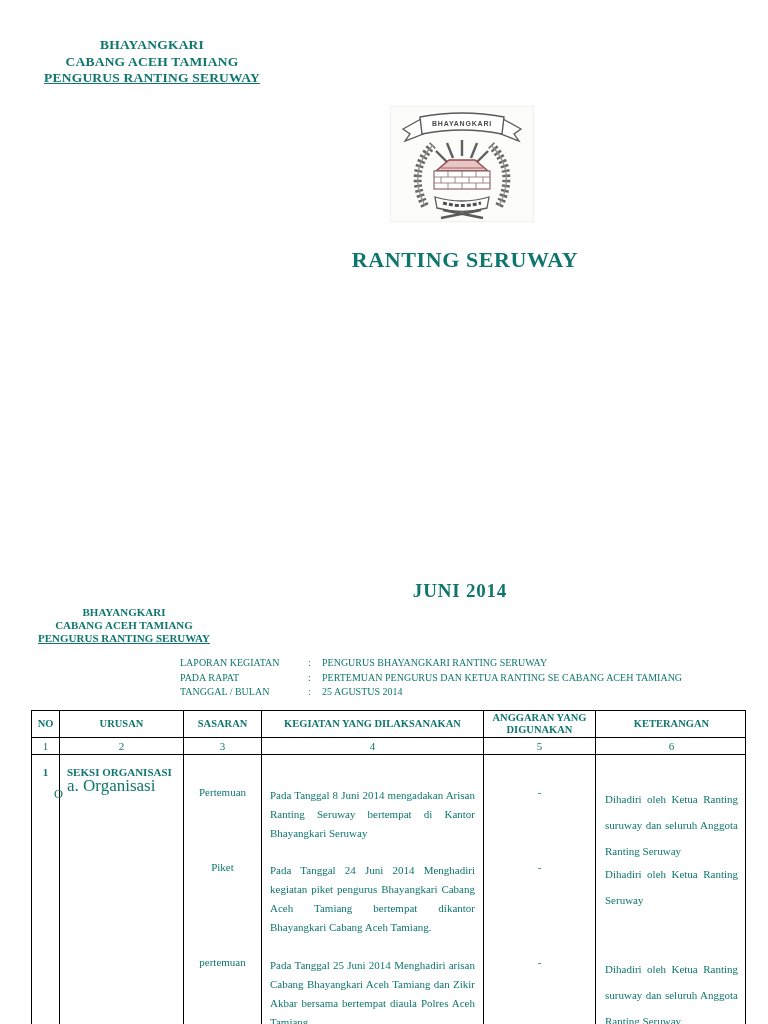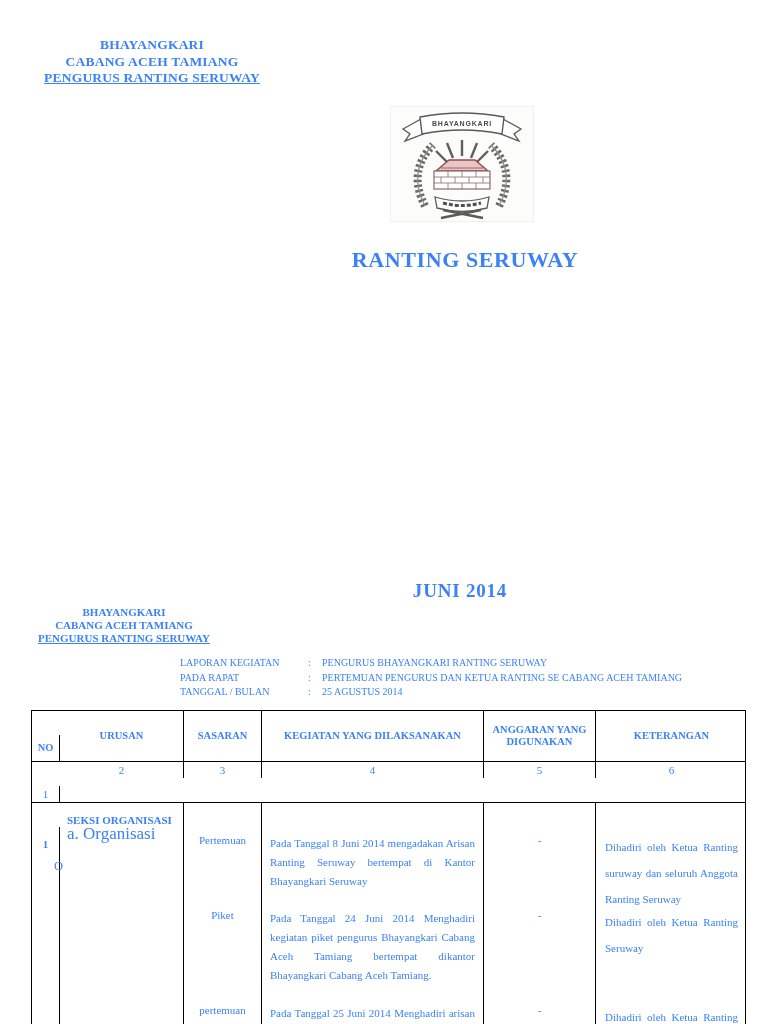--- a/index.html
+++ b/index.html
@@ -2,21 +2,21 @@
 <html><head>
 <meta charset="utf-8">
 <style>
   html,body{margin:0;padding:0;background:#ffffff;}
   .page{
     position:relative;
     width:768px;height:1024px;
     background:#ffffff;
     overflow:hidden;
     font-family:"Liberation Serif", serif;
-    color:#3b82f6;
+    color:#0f766e;
   }
   
   .org-top{
     position:absolute;left:30px;top:37px;width:244px;
     text-align:center;font-weight:bold;font-size:13.5px;line-height:16.5px;
     letter-spacing:0.2px;
   }
   .org-top .u, .org-sub .u{text-decoration:underline;}
   
   .logo-box{
@@ -50,21 +50,21 @@
   .meta .mvalue{flex:1;}
   
   .rtable{
     position:absolute;left:31px;top:710px;width:715px;
     border-left:1px solid #000;border-top:1px solid #000;border-right:1px solid #000;
     box-sizing:border-box;font-size:11px;
   }
   .trow{display:flex;width:100%;box-sizing:border-box;}
   .trow > div{box-sizing:border-box;border-right:1px solid #000;}
   .trow > div:last-child{border-right:none;}
-  .c1{width:28px;flex:0 0 28px;margin-top:24px;}
+  .c1{width:28px;flex:0 0 28px;}
   .c2{width:124px;flex:0 0 124px;}
   .c3{width:78px;flex:0 0 78px;}
   .c4{width:222px;flex:0 0 222px;}
   .c5{width:112px;flex:0 0 112px;}
   .c6{width:151px;flex:0 0 151px;}
   .hdr{border-bottom:1px solid #000;}
   .hdr > div{
     min-height:26px;display:flex;align-items:center;justify-content:center;
     text-align:center;font-weight:bold;font-size:10.5px;line-height:12px;
     padding:1px 2px;

